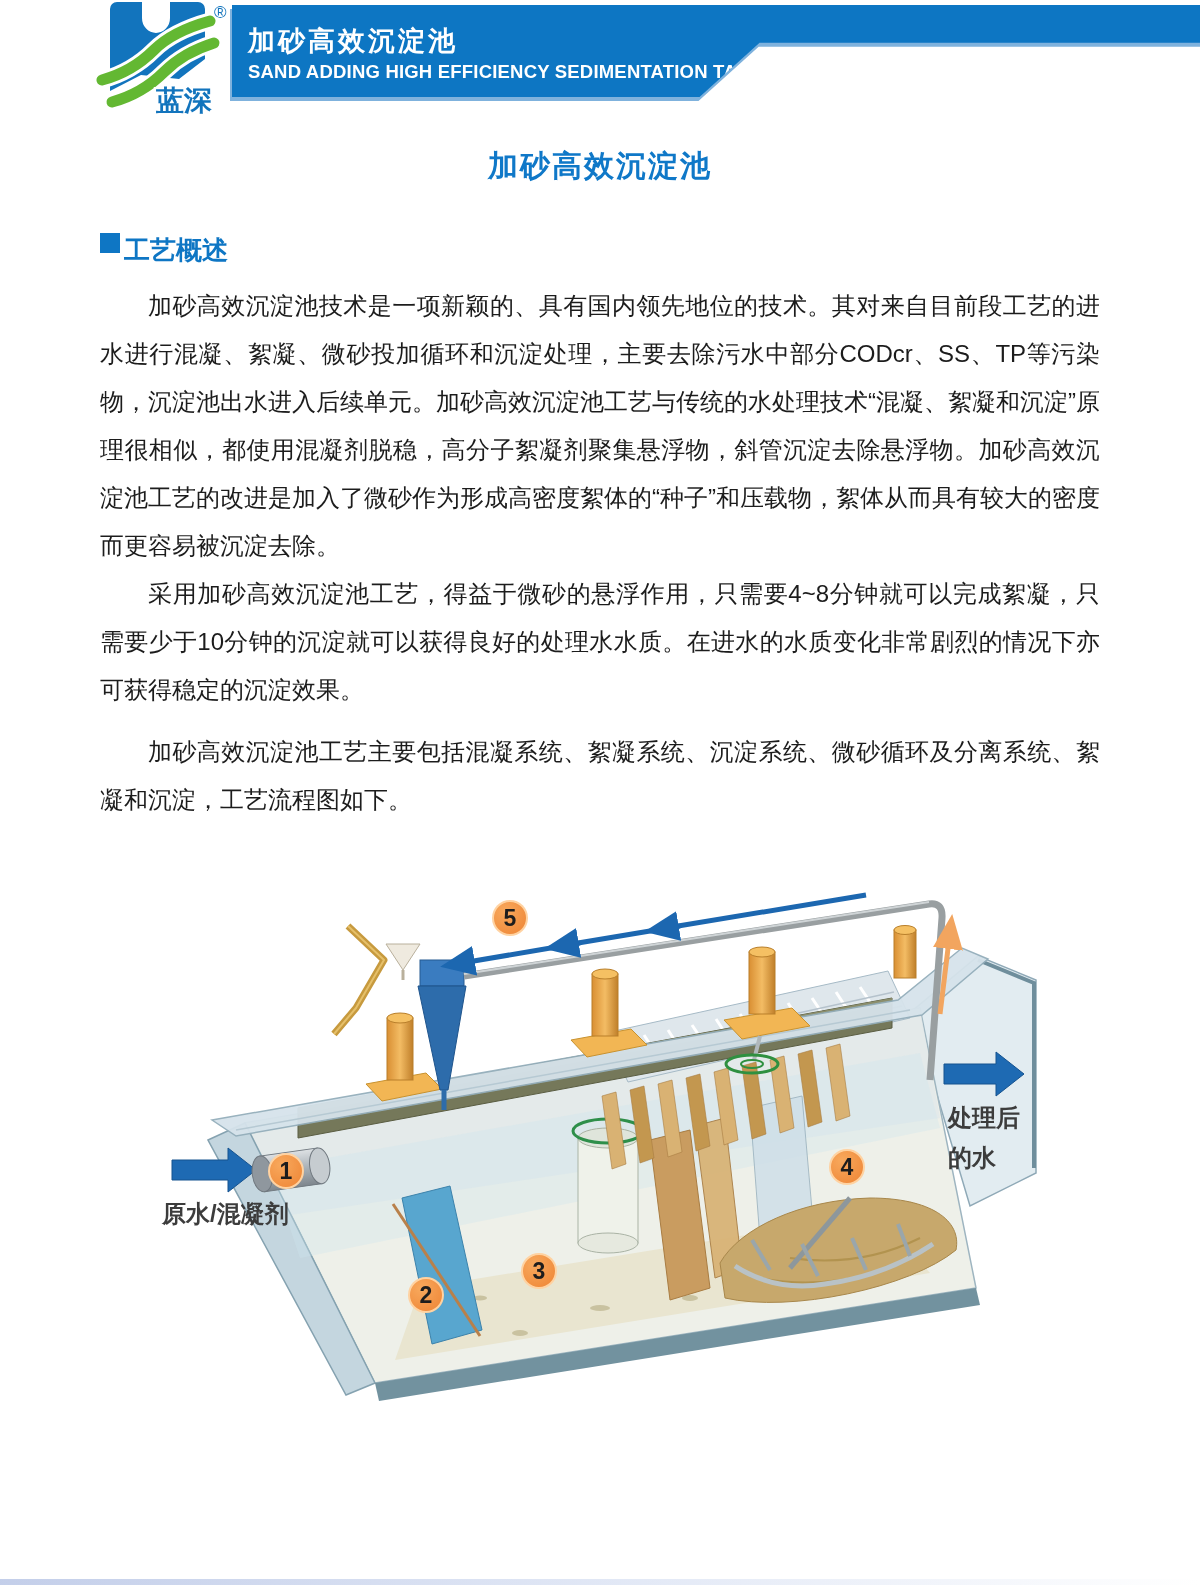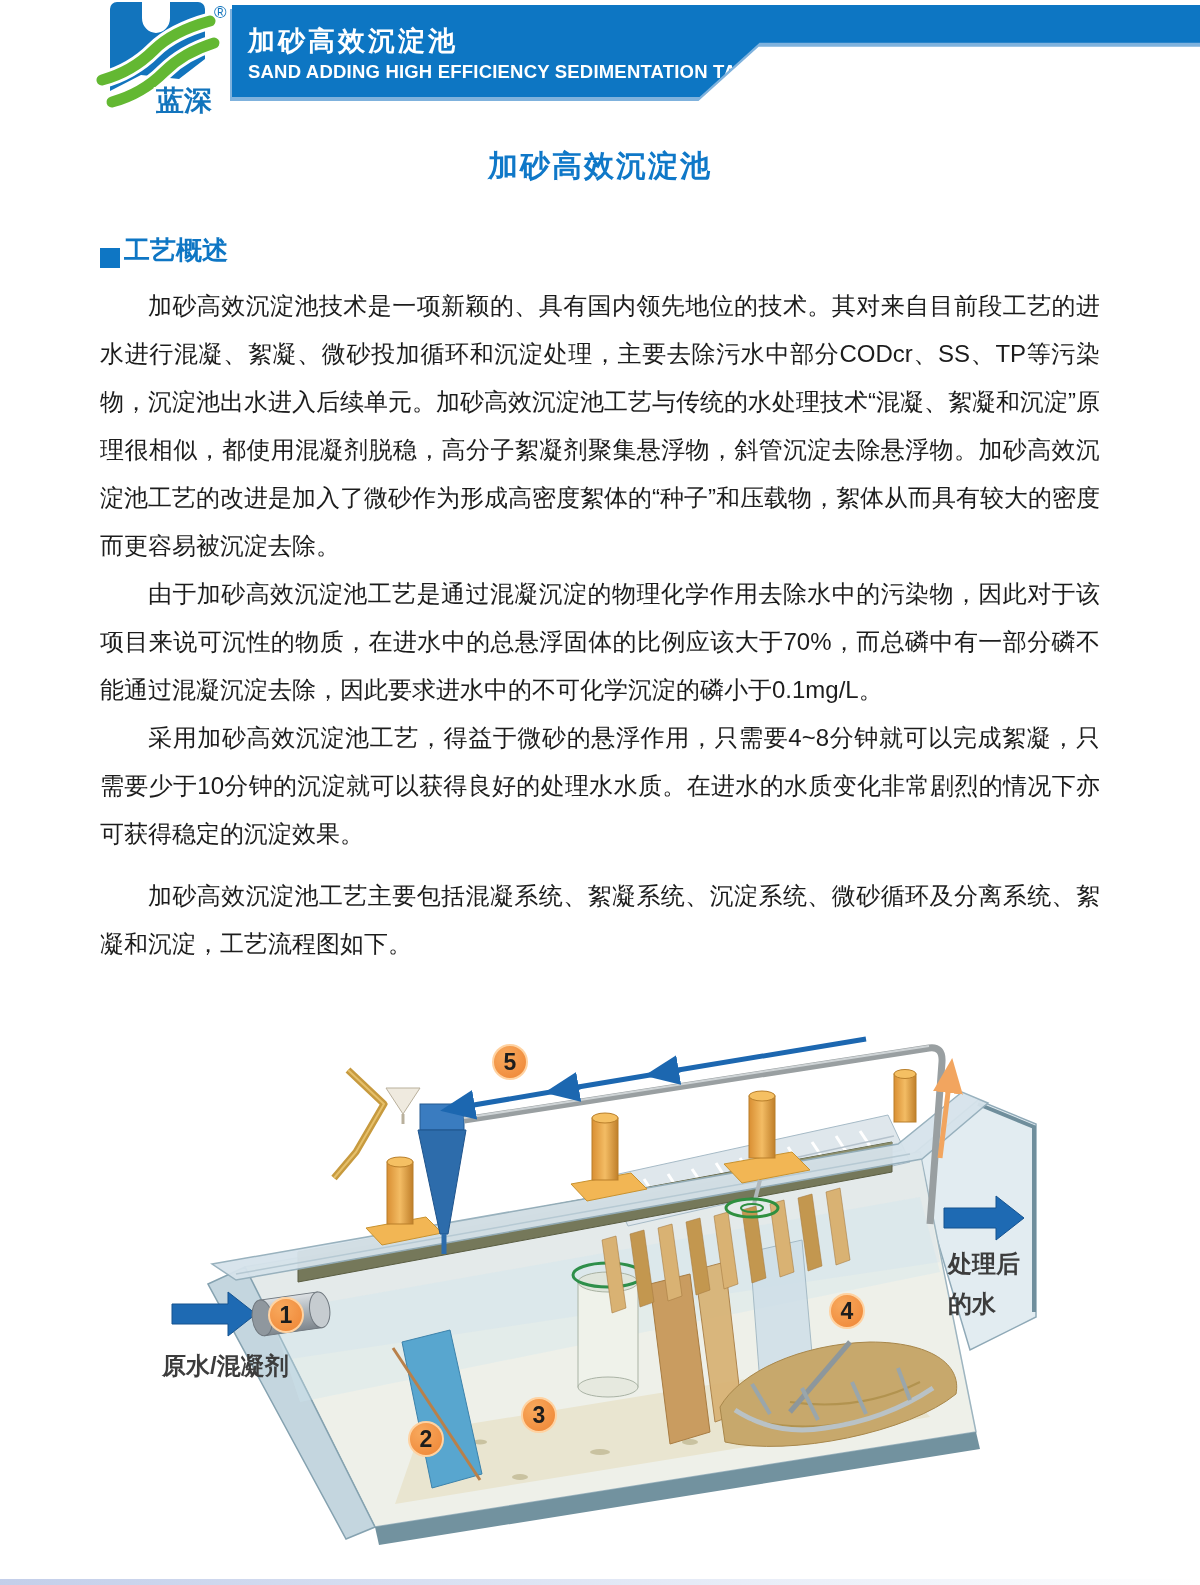--- a/index.html
+++ b/index.html
@@ -12,36 +12,36 @@
   .banner-under{position:absolute;left:230px;top:9px;width:970px;height:92px;background:#7fb2dd;
         clip-path:polygon(0 0,100% 0,100% 41%,54.5% 41%,48.3% 100%,0 100%);}
   .banner{position:absolute;left:232px;top:5px;width:968px;height:92px;background:#0d76c3;
         clip-path:polygon(0 0,100% 0,100% 41%,54.5% 41%,48.3% 100%,0 100%);}
   .banner .t-cn{position:absolute;left:16px;top:18px;color:#ffffff;font-size:27px;font-weight:bold;letter-spacing:3px;}
   .banner .t-en{position:absolute;left:16px;top:56px;color:#ffffff;font-size:18.5px;font-weight:bold;letter-spacing:.2px;}
 
   
   .page-title{margin:146px 0 0 0;text-align:center;color:#0f78c8;font-size:30px;font-weight:bold;letter-spacing:2px;}
   .content{margin:0 100px;width:1000px;}
-  .sec-head{margin-top:46px;color:#0e76c4;font-size:26px;font-weight:bold;display:flex;align-items:flex-end;}
+  .sec-head{margin-top:46px;color:#0e76c4;font-size:26px;font-weight:bold;display:flex;align-items:flex-start;}
   .sec-head .sq{display:inline-block;width:20px;height:20px;background:#0e76c4;margin-right:4px;flex:0 0 auto;}
   .body-par{margin:0;font-size:24px;line-height:48px;text-align:justify;text-indent:2em;color:#1c1c1c;}
   .content .first{margin-top:14px;}
   .sec2{margin-top:26px;}
 
   
   .diagram{position:relative;width:900px;height:590px;margin:44px 0 0 150px;}
   .diagram svg{position:absolute;left:0;top:0;}
   .marker{position:absolute;width:36px;height:36px;border-radius:50%;
           background:radial-gradient(circle at 35% 30%, #f8a95d, #ee8434);
           border:2px solid rgba(255,214,166,.95);box-sizing:border-box;
           display:flex;align-items:center;justify-content:center;
           color:#1d1d1d;font-size:23px;font-weight:bold;}
   .dg-label{position:absolute;color:#3c3c3c;font-size:24px;font-weight:600;white-space:nowrap;}
-  .outlet-label{line-height:40px;}
+  .outlet-label{line-height:40px;font-family:Liberation Mono, monospace;}
 
   
   .footer-strip{position:absolute;left:0;bottom:0;width:1200px;height:6px;
           background:linear-gradient(to right,#b9c6e6,#dfe6f5 55%,#ffffff);opacity:.85;}
 </style>
 </head>
 <body>
 
 <div class="page">
 
@@ -64,21 +64,20 @@
   </div>
 
   <h1 class="page-title">加砂高效沉淀池</h1>
 
   <div class="content">
     <div class="sec-head">
       <span class="sq"></span>
       <span>工艺概述</span>
     </div>
     <p class="body-par first">加砂高效沉淀池技术是一项新颖的、具有国内领先地位的技术。其对来自目前段工艺的进水进行混凝、絮凝、微砂投加循环和沉淀处理，主要去除污水中部分CODcr、SS、TP等污染物，沉淀池出水进入后续单元。加砂高效沉淀池工艺与传统的水处理技术“混凝、絮凝和沉淀”原理很相似，都使用混凝剂脱稳，高分子絮凝剂聚集悬浮物，斜管沉淀去除悬浮物。加砂高效沉淀池工艺的改进是加入了微砂作为形成高密度絮体的“种子”和压载物，絮体从而具有较大的密度而更容易被沉淀去除。</p>
-    <p class="body-par">由于加砂高效沉淀池工艺是通过混凝沉淀的物理化学作用去除水中的污染物，因此对于该项目来说可沉性的物质，在进水中的总悬浮固体的比例应该大于70%，而总磷中有一部分磷不能通过混凝沉淀去除，因此要求进水中的不可化学沉淀的磷小于0.1mg/L。</p>
     <p class="body-par">采用加砂高效沉淀池工艺，得益于微砂的悬浮作用，只需要4~8分钟就可以完成絮凝，只需要少于10分钟的沉淀就可以获得良好的处理水水质。在进水的水质变化非常剧烈的情况下亦可获得稳定的沉淀效果。</p>
 
     <p class="body-par first">加砂高效沉淀池工艺主要包括混凝系统、絮凝系统、沉淀系统、微砂循环及分离系统、絮凝和沉淀，工艺流程图如下。</p>
   </div>
 
   <div class="diagram">
     <svg viewBox="0 0 900 590" width="900" height="590">
       <defs>
         <linearGradient id="metalGrad" x1="0" y1="0" x2="0" y2="1">
           <stop offset="0" stop-color="#dde1e4"></stop>
@@ -254,21 +253,21 @@
         <polygon points="794,196 846,196 846,184 874,206 846,228 846,216 794,216" fill="#1e6ab3" stroke="#15528f"></polygon>
       </g>
     </svg>
 
     <div class="marker" style="left:118px;top:285px;">1</div>
     <div class="marker" style="left:258px;top:409px;">2</div>
     <div class="marker" style="left:371px;top:385px;">3</div>
     <div class="marker" style="left:679px;top:281px;">4</div>
     <div class="marker" style="left:342px;top:32px;">5</div>
 
-    <div class="dg-label" style="left:12px;top:338px;">原水/混凝剂</div>
+    <div class="dg-label" style="left:12px;top:330px;">原水/混凝剂</div>
     <div class="dg-label outlet-label" style="left:798px;top:232px;">
       <div>处理后</div>
       <div>的水</div>
     </div>
   </div>
 
   <div class="footer-strip"></div>
 </div>
 
 </body></html>

